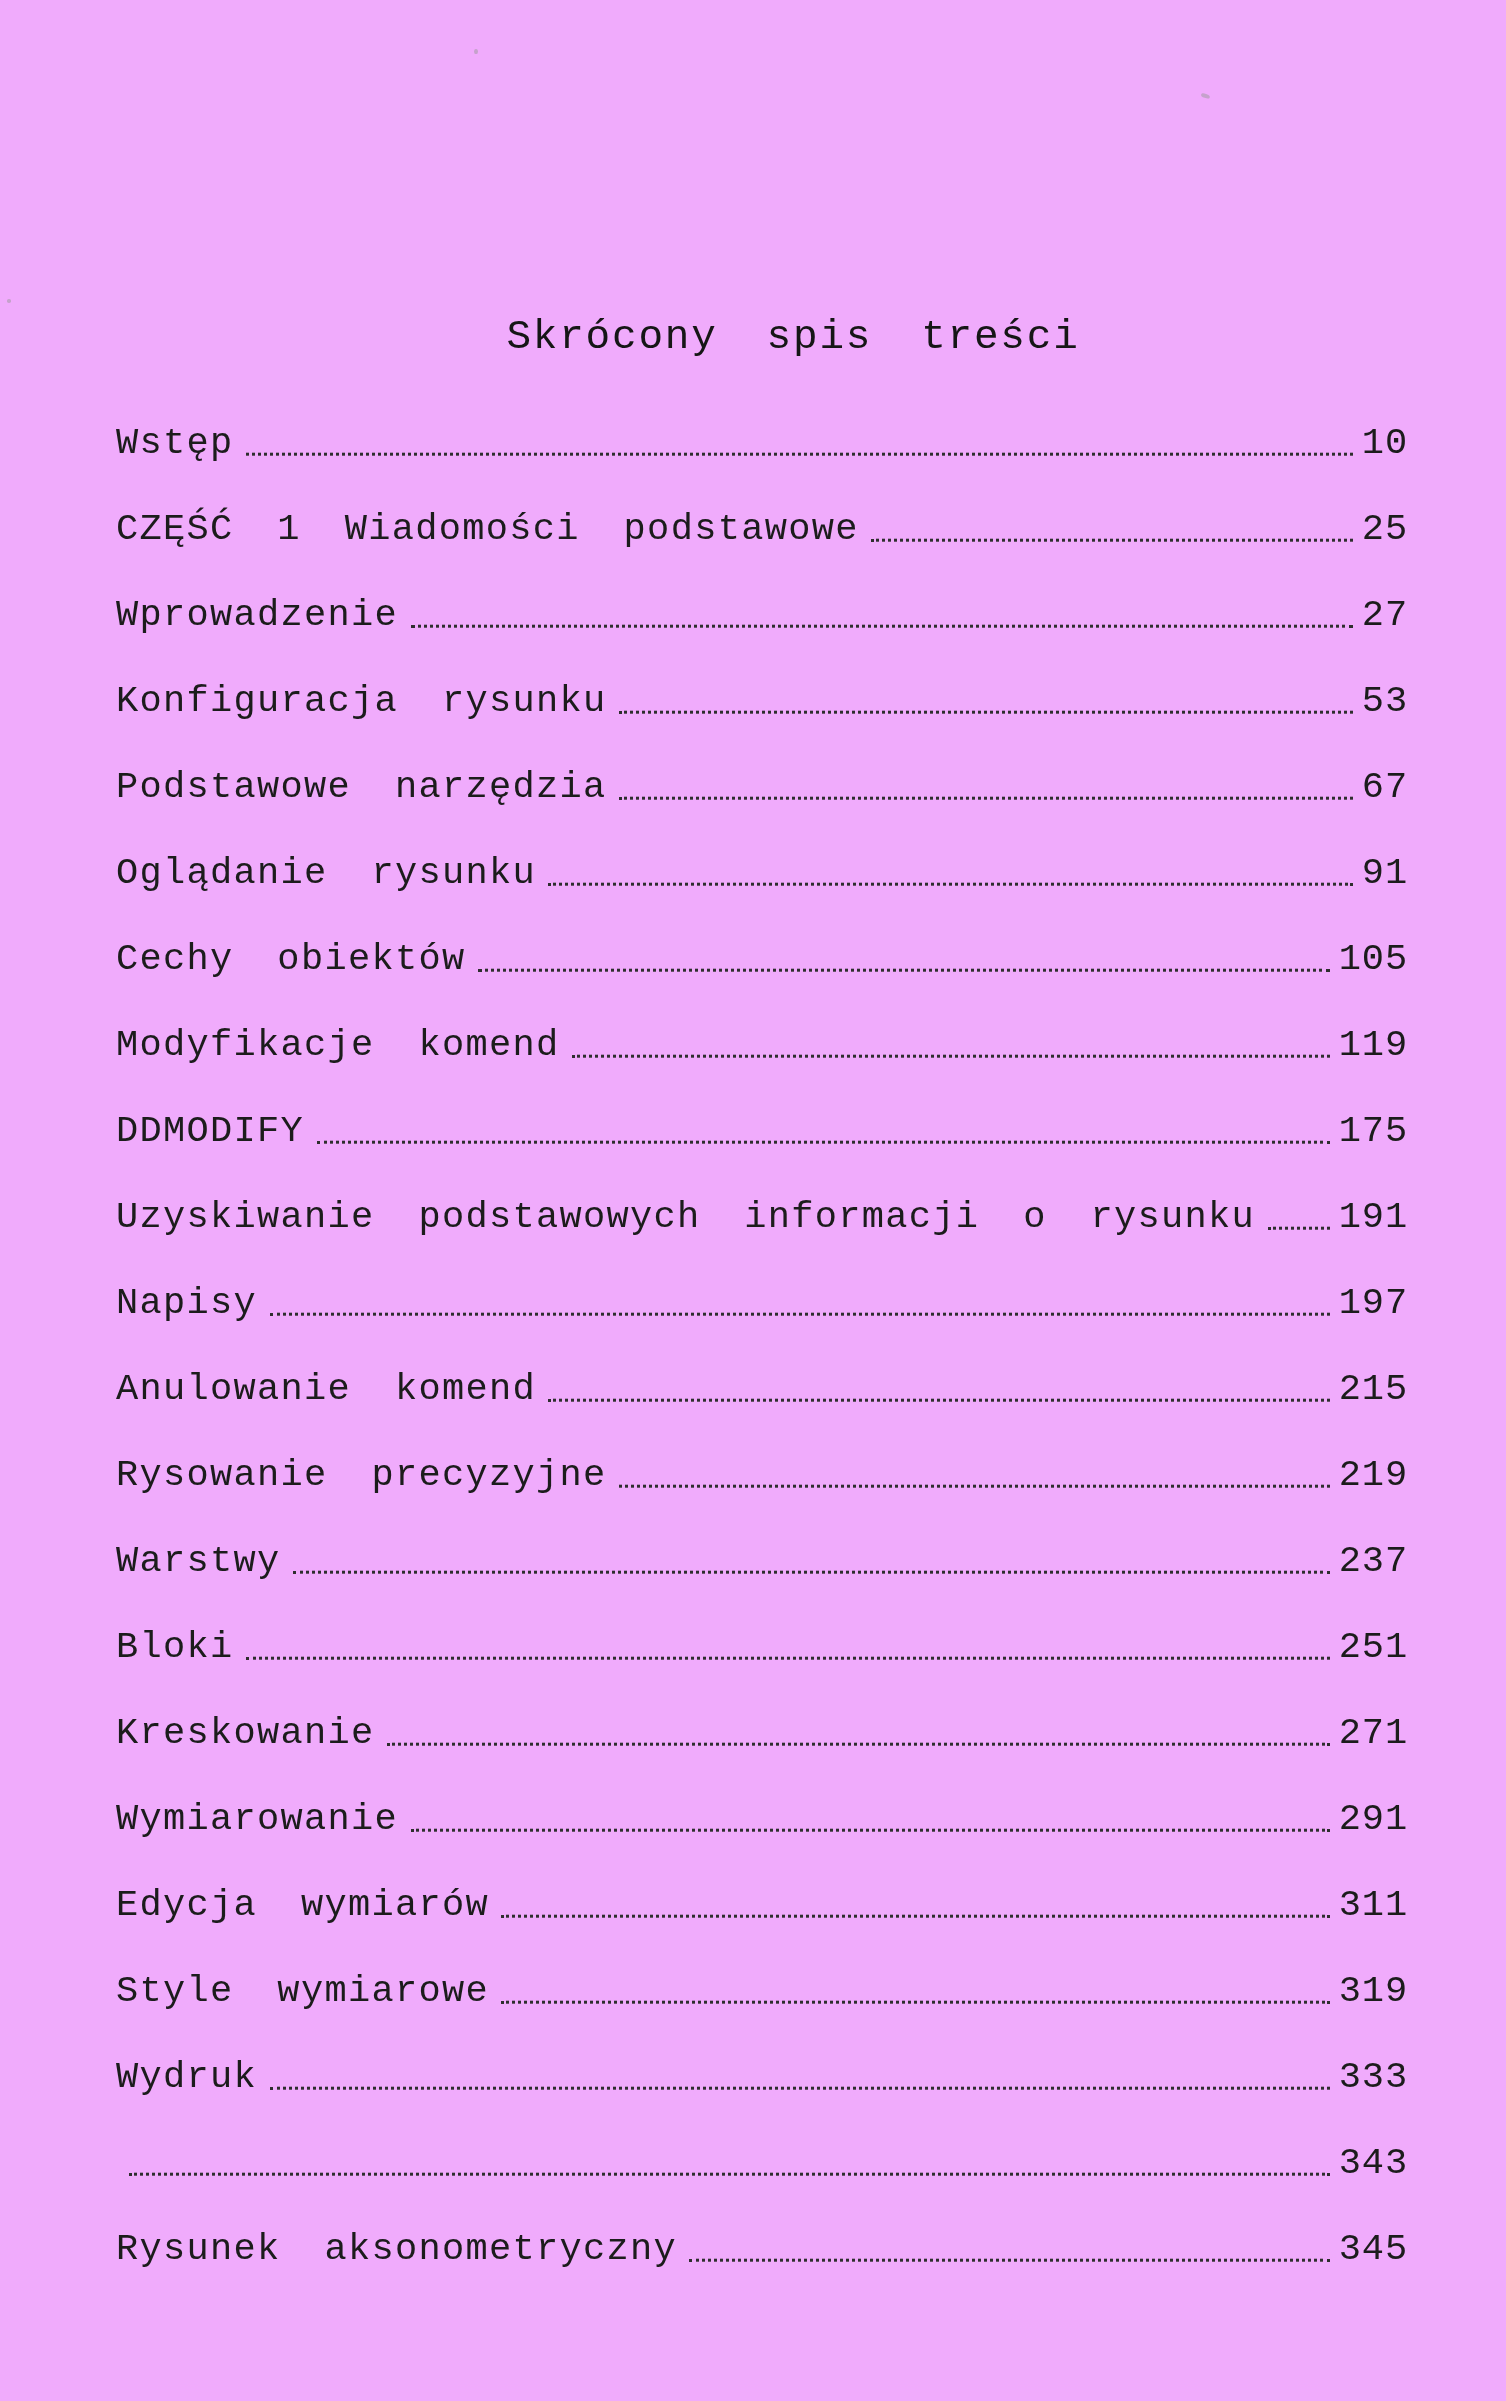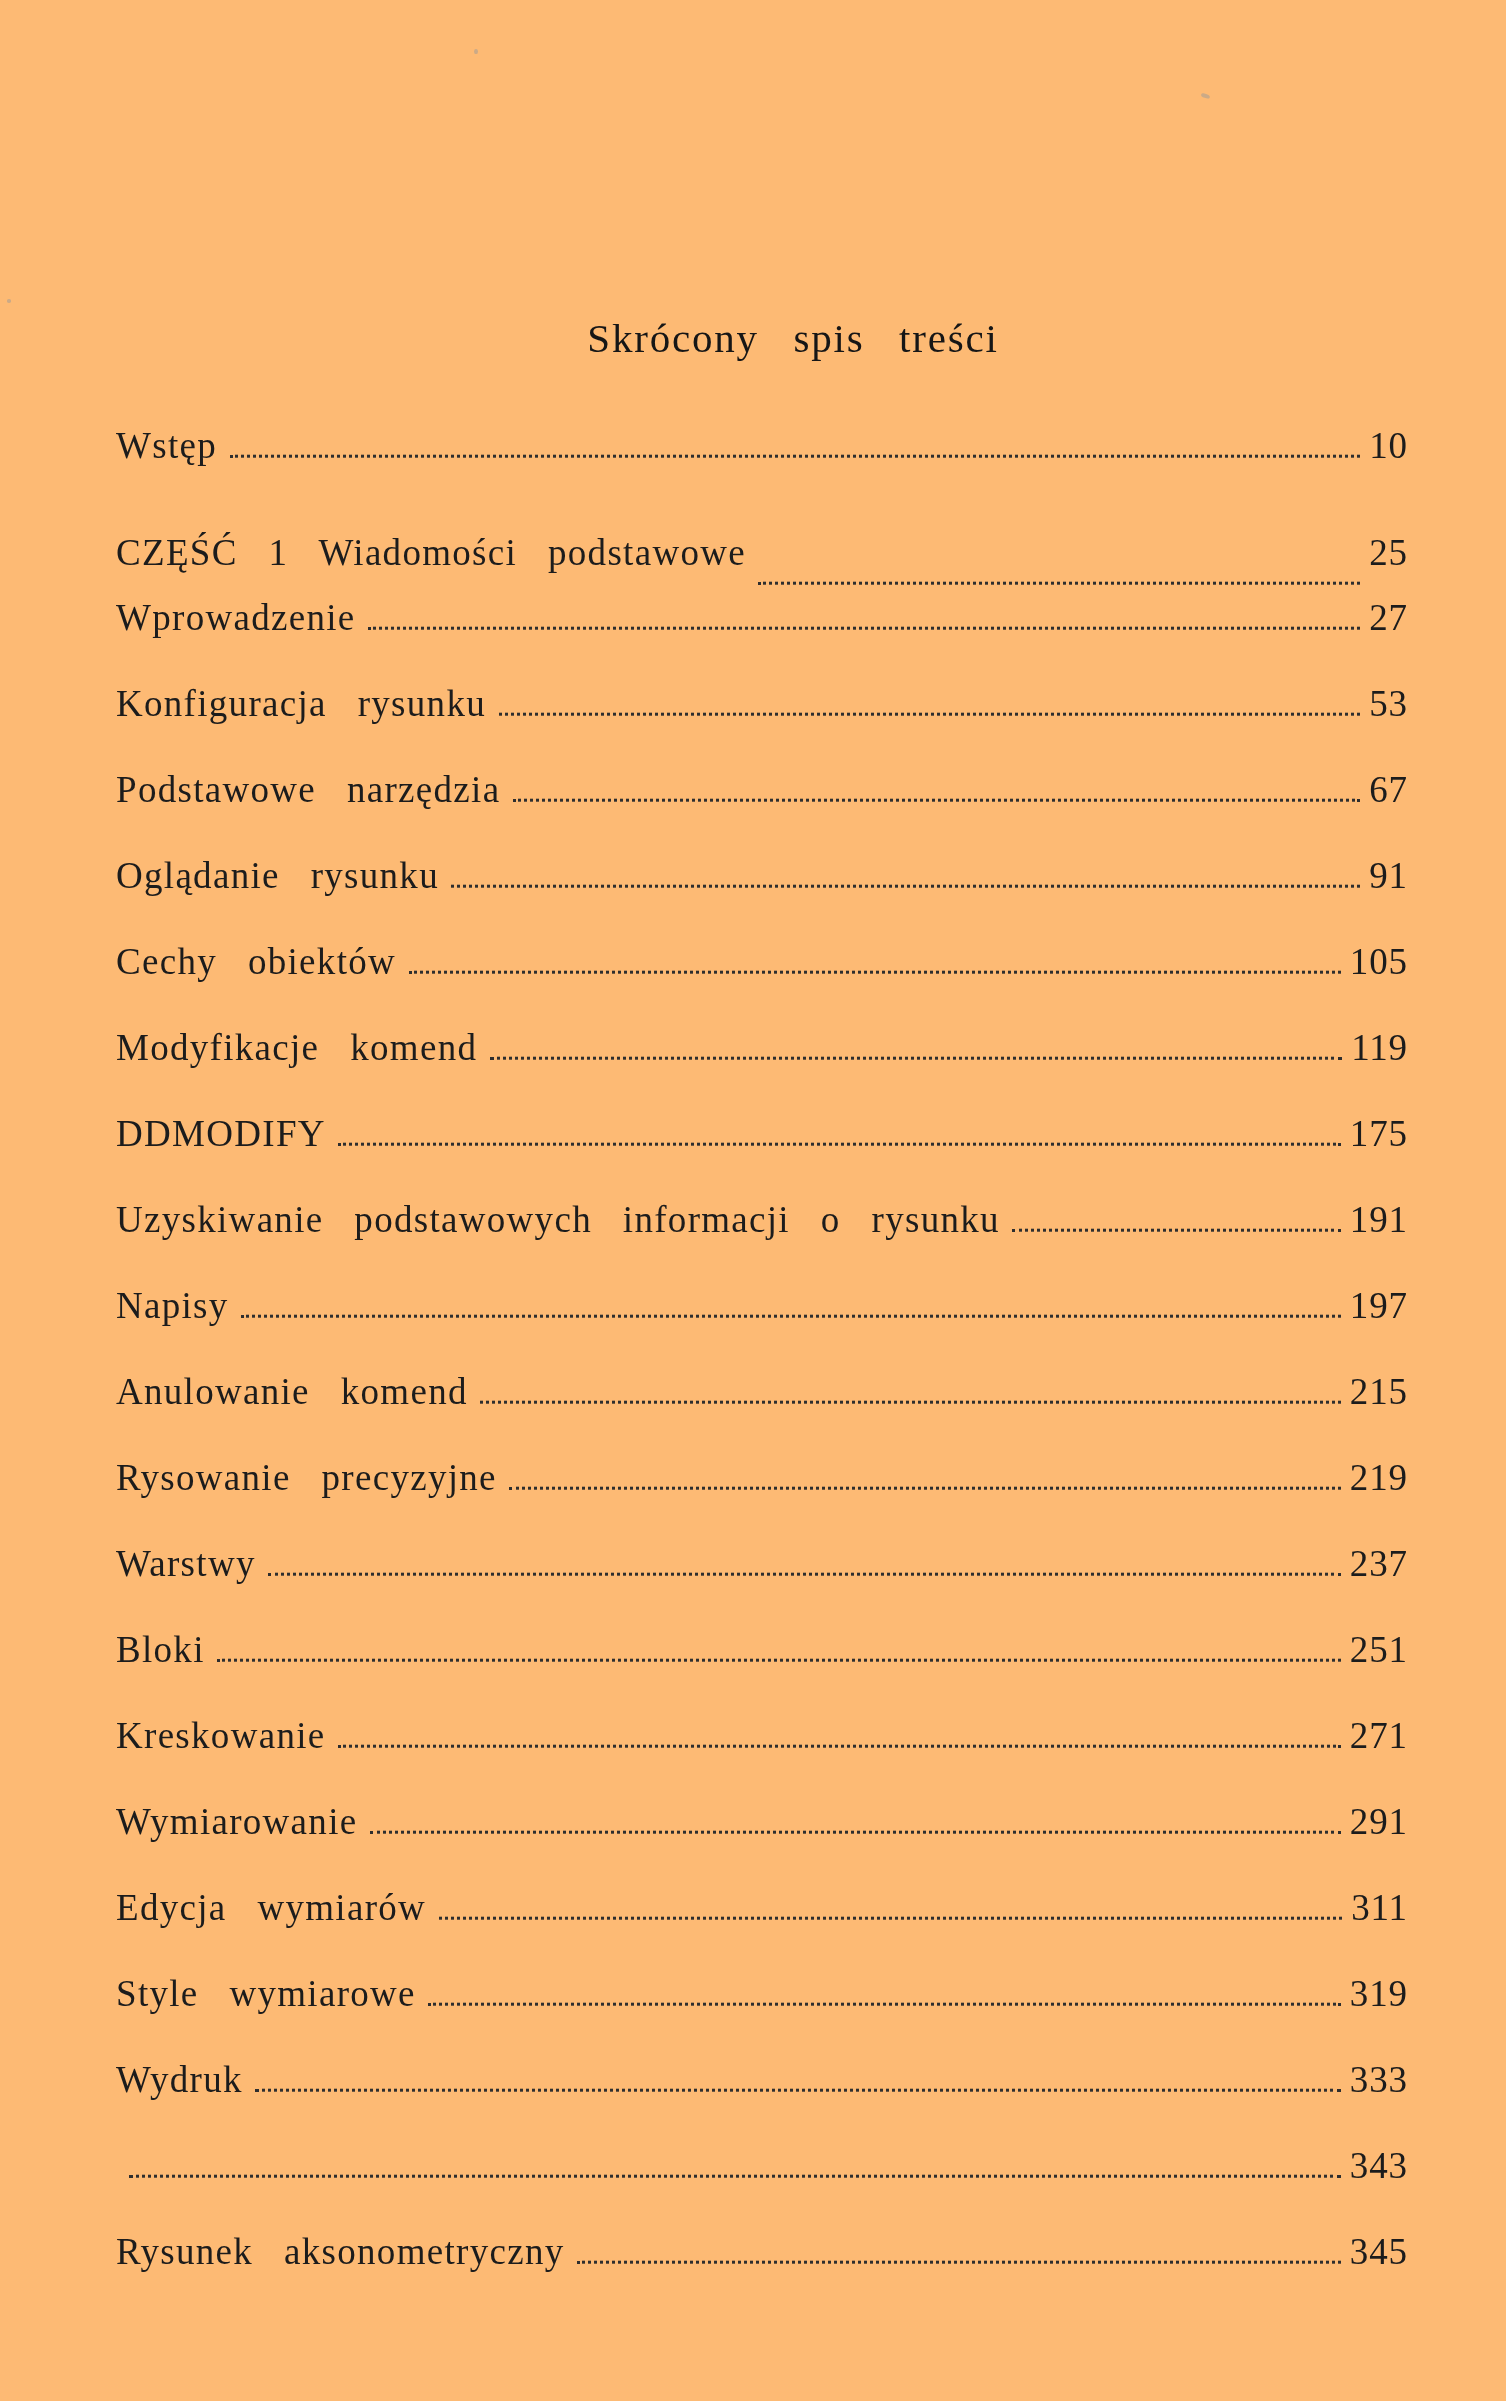--- a/index.html
+++ b/index.html
@@ -4,23 +4,23 @@
 <style>
   html, body {
     margin: 0;
     padding: 0;
     background: #ffffff;
   }
   .page {
     position: relative;
     width: 1506px;
     height: 2401px;
-    background: #fdba74;
+    background: #f0abfc;
     color: #1c1c1c;
-    font-family: Liberation Serif, serif;
+    font-family: Liberation Mono, monospace;
     overflow: hidden;
     box-sizing: border-box;
     padding-top: 314px;
   }
   .title {
     font-size: 41px;
     font-weight: normal;
     margin: 0;
     text-align: center;
     transform: translateX(40px);
@@ -36,21 +36,20 @@
     align-items: center;
     height: 86px;
     padding-left: 116px;
     padding-right: 98px;
     font-size: 37px;
     letter-spacing: 1.3px;
     word-spacing: 0.55em;
     color: #1c1c1c;
   }
   .toc-row.part {
-    align-items: flex-end;
   }
   .toc-label {
     white-space: nowrap;
     flex: 0 0 auto;
   }
   .toc-dots {
     flex: 1 1 auto;
     height: 0;
     border-bottom: 3.6px dotted #2e2e2e;
     margin: 0 9px 0 12.5px;

